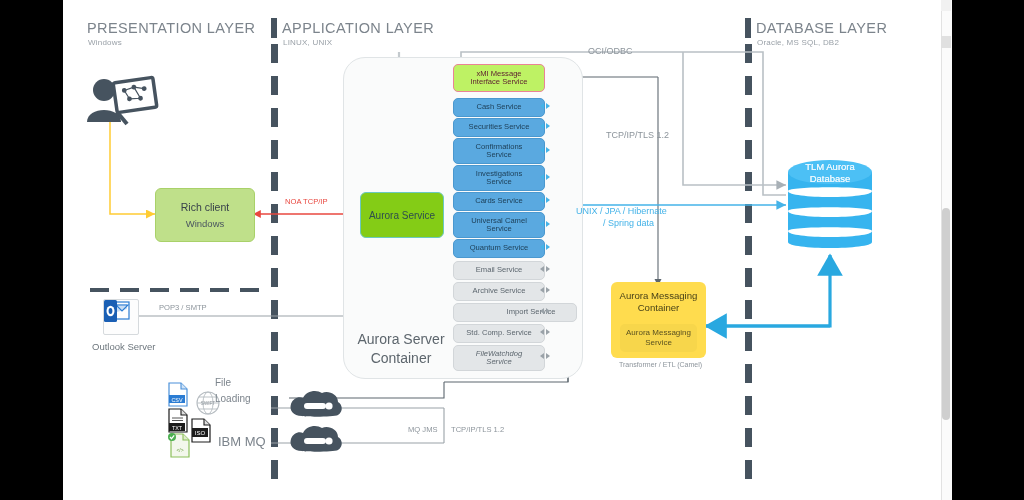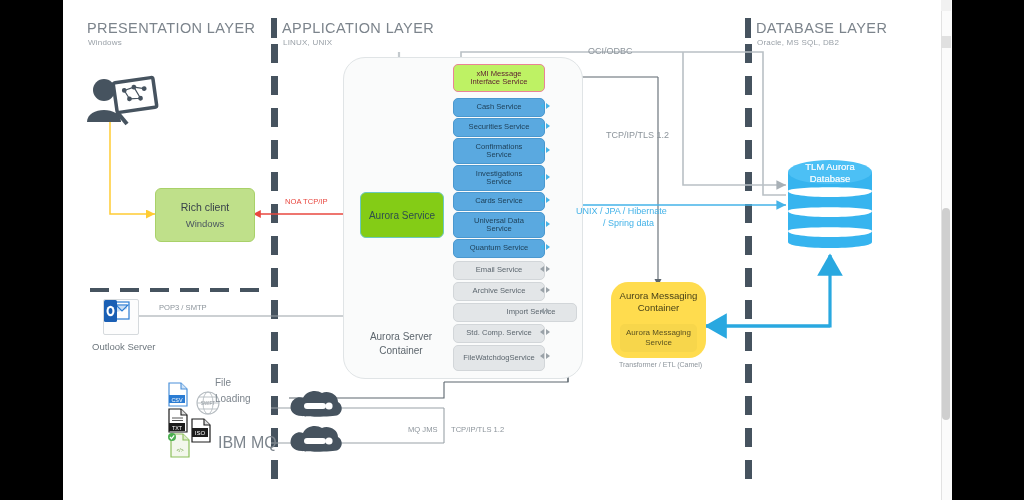--- a/index.html
+++ b/index.html
@@ -16,21 +16,21 @@
   .lyr-bar{position:absolute;width:6px;height:20px;background:#46535f;}
   .divider{position:absolute;width:7px;background-image:linear-gradient(#46535f 0px,#46535f 19px,transparent 19px,transparent 32px);background-size:7px 32px;}
   .svc{position:absolute;border-radius:5px;display:flex;align-items:center;justify-content:center;text-align:center;line-height:1.1;}
   .svc-blue{background:#5aa9e0;border:1px solid #4a98cf;color:#1c3d55;font-size:7.6px;}
   .svc-pink{background:#bef264;border:1px solid #ea8396;color:#5e2330;font-size:7.6px;}
   .svc-grey{background:#e3e6e8;border:1px solid #d2d6d9;color:#5c666e;font-size:7.6px;}
   .lbl{position:absolute;font-size:7.6px;color:#8c949b;white-space:nowrap;}
   .lbl-blue{color:#45b3e8;}
   .lbl-red{color:#e8473f;}
   svg{position:absolute;left:0;top:0;overflow:visible;}
-  .container-label{position:absolute;font-size:10px;color:#5d666d;text-align:center;line-height:1.35;}
+  .container-label{position:absolute;font-size:14px;color:#5d666d;text-align:center;line-height:1.35;}
   .fileicon{position:absolute;font-family:"Liberation Sans",sans-serif;}
 </style>
 </head>
 <body>
 
 <div id="stage">
   <div id="canvas">
 
     <div class="lyr-title abs" style="left:24px;top:20px;">PRESENTATION LAYER</div>
     <div class="lyr-sub abs" style="left:25px;top:38px;">Windows</div>
@@ -193,21 +193,21 @@
         <path d="M15,1 L15,7 L21,7" fill="#dfeccd" stroke="#8cbf5a" stroke-width="1.1"></path>
         <circle cx="4" cy="4" r="4" fill="#4caf50"></circle>
         <path d="M2,4 L3.5,5.7 L6.2,2.4" stroke="#ffffff" stroke-width="1.2" fill="none"></path>
         <text x="12" y="19" font-size="5" fill="#6a9e3c" text-anchor="middle" font-family="Liberation Sans, sans-serif">&lt;/&gt;</text>
       </svg>
     </div>
     <div class="abs" style="left:152px;top:375px;font-size:10px;color:#7c848c;line-height:1.55;">
       <div>File</div>
       <div>Loading</div>
     </div>
-    <div class="abs" style="left:155px;top:434px;font-size:16px;color:#7c848c;">IBM MQ</div>
+    <div class="abs" style="left:155px;top:434px;font-size:13px;color:#7c848c;">IBM MQ</div>
 
     <div class="abs" style="left:225px;top:388px;">
       <svg width="56" height="32">
         <path d="M14,28 C5,28 1,22 3,16 C5,10 11,8 15,10 C18,3 28,1 34,5 C40,2 50,6 50,14 C54,16 56,23 50,27 C46,29 20,29 14,28 Z" fill="#46535f"></path>
         <rect x="16" y="15" width="22" height="6" rx="3" fill="#ffffff"></rect>
         <circle cx="41" cy="18" r="3.6" fill="#ffffff"></circle>
       </svg>
     </div>
     <div class="abs" style="left:225px;top:423px;">
       <svg width="56" height="32">
@@ -245,40 +245,40 @@
       <span>Service</span>
     </div>
     <div class="svc svc-blue" style="left:390px;top:165px;width:90px;height:24px;flex-direction:column;">
       <span>Investigations</span>
       <span>Service</span>
     </div>
     <div class="svc svc-blue" style="left:390px;top:192px;width:90px;height:17px;">
       <span>Cards Service</span>
     </div>
     <div class="svc svc-blue" style="left:390px;top:212px;width:90px;height:24px;flex-direction:column;">
-      <span>Universal Data</span>
+      <span>Universal Camel</span>
       <span>Service</span>
     </div>
     <div class="svc svc-blue" style="left:390px;top:239px;width:90px;height:17px;">
       <span>Quantum Service</span>
     </div>
 
     <div class="svc svc-grey" style="left:390px;top:261px;width:90px;height:17px;">
       <span>Email Service</span>
     </div>
     <div class="svc svc-grey" style="left:390px;top:282px;width:90px;height:17px;">
       <span>Archive Service</span>
     </div>
     <div class="svc svc-grey" style="left:390px;top:303px;width:90px;height:17px;padding-left:32px;">
       <span>Import Service</span>
     </div>
     <div class="svc svc-grey" style="left:390px;top:324px;width:90px;height:17px;justify-content:center;">
       <span>Std. Comp. Service</span>
     </div>
-    <div class="svc svc-grey" style="left:390px;top:345px;width:90px;height:24px;">
+    <div class="svc svc-grey" style="left:390px;top:345px;width:90px;height:24px;flex-direction:column;font-style:italic;">
       <span>FileWatchdog</span>
       <span>Service</span>
     </div>
 
     <svg width="878" height="500">
       <g fill="#45b3e8">
         <g transform="translate(481,106)">
             <path d="M0,-3 L-4,0 L0,3 Z"></path>
             <path d="M2,-3 L6,0 L2,3 Z"></path>
           </g>
@@ -329,21 +329,21 @@
             <path d="M2,-3 L6,0 L2,3 Z"></path>
           </g>
       </g>
     </svg>
 
     <div class="lbl" style="left:525px;top:46px;font-size:9px;">OCI/ODBC</div>
     <div class="lbl" style="left:543px;top:130px;font-size:9px;">TCP/IP/TLS 1.2</div>
     <div class="lbl lbl-blue" style="left:513px;top:206px;font-size:9px;">UNIX / JPA / Hibernate</div>
     <div class="lbl lbl-blue" style="left:540px;top:218px;font-size:9px;">/ Spring data</div>
 
-    <div class="abs" style="left:548px;top:282px;width:95px;height:76px;background:#ffdc4e;border-radius:17px;">
+    <div class="abs" style="left:548px;top:282px;width:95px;height:76px;background:#ffdc4e;border-radius:6px;">
       <div style="text-align:center;font-size:9.6px;color:#4a4318;padding-top:8px;line-height:1.3;">
         <div>Aurora Messaging</div>
         <div>Container</div>
       </div>
       <div style="position:absolute;left:9px;top:42px;width:77px;height:28px;background:#f7d64b;border-radius:5px;display:flex;flex-direction:column;align-items:center;justify-content:center;line-height:1.25;">
         <span style="font-size:8px;color:#5b5220;">Aurora Messaging</span>
         <span style="font-size:8px;color:#5b5220;">Service</span>
       </div>
     </div>
     <div class="lbl" style="left:556px;top:361px;font-size:7px;">Transformer / ETL (Camel)</div>

